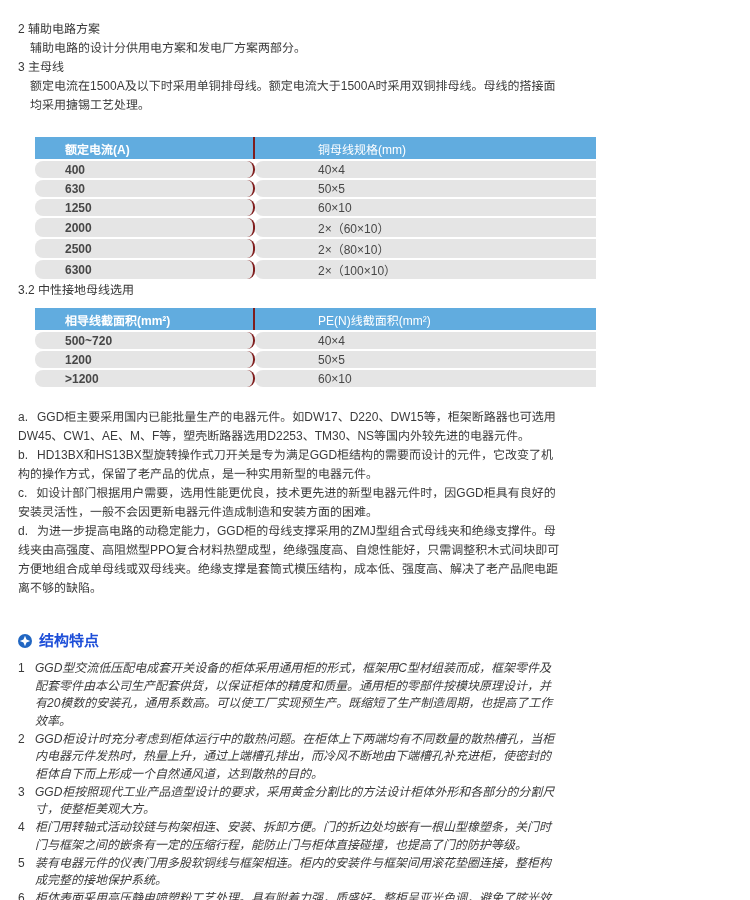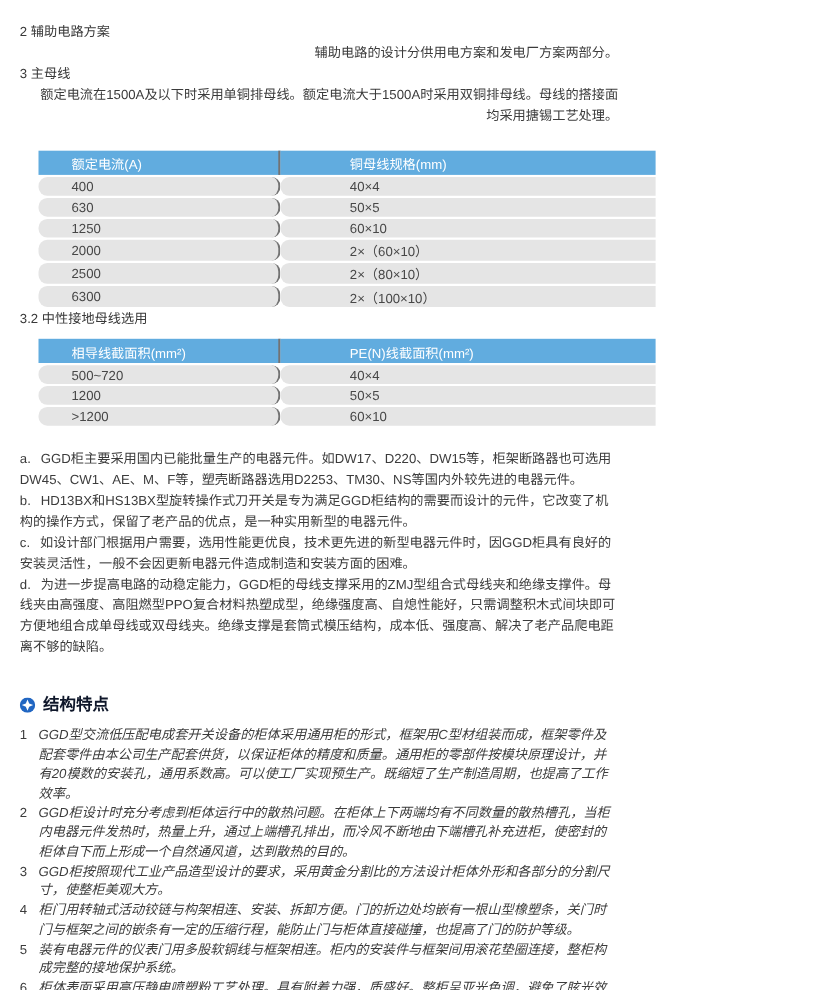--- a/index.html
+++ b/index.html
@@ -3,44 +3,44 @@
 <meta charset="utf-8">
 <style>
   html,body{margin:0;padding:0;}
   body{
     width:750px;height:900px;background:#ffffff;
     font-family:"Liberation Sans","DejaVu Sans",sans-serif;
     color:#3b3b3b;-webkit-font-smoothing:antialiased;
   }
   .page{box-sizing:border-box;width:596px;height:900px;padding:20px 34px 0 18px;overflow:hidden;}
   .sec-heading{font-size:12px;line-height:19px;margin:0;color:#383838;}
-  .sec-body{font-size:12px;line-height:19px;margin:0;padding-left:12px;color:#3b3b3b;text-align:right;}
+  .sec-body{font-size:12px;line-height:19px;margin:0;padding-left:12px;color:#3b3b3b;}
   .spec-table{
     border-collapse:separate;border-spacing:0 2px;
     margin-left:17px;width:680px;table-layout:fixed;
     font-size:12px;
   }
   .spec-table th{
     background:#61acdf;color:#ffffff;font-weight:normal;text-align:left;
     height:22px;padding:0;
   }
   .spec-table td{
     background:#e5e5e5;color:#474747;height:15px;padding:1px 0;border-radius:8px;
   }
-  .spec-table th.col1,.spec-table td:first-child{width:188px;padding-left:30px;border-right:2px solid #737373;}
+  .spec-table th.col1,.spec-table td:first-child{width:188px;padding-left:30px;border-right:2px solid #7f1d1d;font-weight:bold;}
   .spec-table th.col2,.spec-table td:last-child{padding-left:63px;}
   .table1-wrap{margin-top:20px;}
   .h32{}
   .table2-wrap{margin-top:6px;}
   .notes{margin-top:19px;}
   .note{font-size:12px;line-height:19px;margin:0;color:#3b3b3b;}
   .note-label{margin-right:9px;}
   .features-heading{
     margin-top:33px;display:flex;align-items:center;gap:7px;
-    color:#0f172a;font-size:15px;font-weight:bold;line-height:20px;text-align:center;
+    color:#1d4ed8;font-size:15px;font-weight:bold;line-height:20px;text-align:center;
   }
   .features-heading .icon{display:inline-flex;width:14px;height:14px;}
   .features-list{margin-top:9px;}
   .feature{display:flex;font-size:12px;line-height:17.5px;color:#3b3b3b;margin:0 0 0.5px 0;}
   .feature-num{flex:0 0 12px;margin-right:5px;text-align:left;}
   .feature-text{flex:1;font-style:italic;}
 </style>
 </head>
 <body>
 

